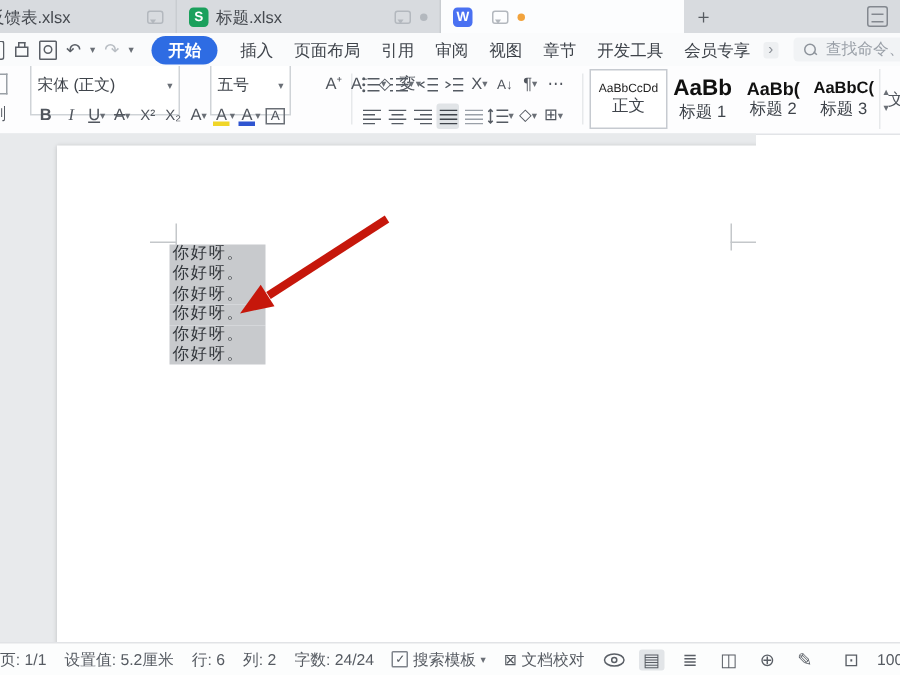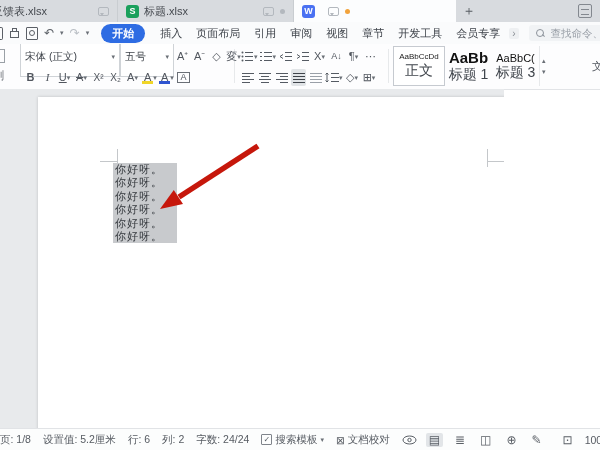--- a/index.html
+++ b/index.html
@@ -48,36 +48,36 @@
              font-family:"Liberation Sans",sans-serif}
   .searchbox input::placeholder{color:#9aa0a8}
   .lens{width:6px;height:6px;border:1px solid #8d939b;border-radius:50%;position:relative;flex:0 0 auto}
   .lens::after{content:"";position:absolute;left:5px;top:5px;width:3px;height:1px;background:#8d939b;transform:rotate(45deg)}
   
   .ribbon{position:absolute;left:0;top:44px;width:600px;height:45px;background:#fdfdfe;
           border-bottom:1px solid #e2e4e7;overflow:hidden;font-size:11px;color:#51565e}
   .row1{position:absolute;left:0;top:3px;height:19px;display:flex;align-items:center}
   .row2{position:absolute;left:0;top:24px;height:19px;display:flex;align-items:center}
   .combo{border:1px solid #cfd3d7;background:#fff;height:15px;display:flex;align-items:center;
-         justify-content:space-between;font-size:10.5px;color:#3f444b;padding:12px 4px;margin-right:0}
+         justify-content:space-between;font-size:10.5px;color:#3f444b;padding:12px 4px;margin-right:20px}
   .ibtn{display:flex;align-items:center;justify-content:center;min-width:15px;height:17px;
         margin:0 1px;font-size:11px;line-height:1}
   .ibtn.active{background:#e1e4e7;border-radius:2px}
   .gdiv{width:1px;height:34px;background:#e7e9eb;position:absolute;top:5px}
   .underbar{display:inline-block;width:11px;height:3px;margin-top:-2px}
   .boxA{border:1px solid #6a6f76;padding:0 2px;font-size:9px}
   .svgi{display:block}
   .styles{position:absolute;left:393px;top:2px;height:40px;display:flex;align-items:stretch}
   .scell{width:47px;display:flex;flex-direction:column;align-items:center;justify-content:center;line-height:1.1}
-  .scell .nm{font-size:14px;color:#3f444b;margin-top:1px}
+  .scell .nm{font-size:11px;color:#3f444b;margin-top:1px}
   .scell.sel{border:1px solid #c6cad0;background:#fff;width:52px;box-sizing:border-box}
   .samp0{font-size:8px;color:#222}
   .samp1{font-size:15px;font-weight:bold;color:#111}
   .samp2{font-size:12px;font-weight:bold;color:#111}
-  .samp3{font-size:11px;font-weight:normal;color:#111}
+  .samp3{font-size:11px;font-weight:bold;color:#111}
   .sscroll{display:flex;flex-direction:column;justify-content:center;border-left:1px solid #e7e9eb;
            padding:0 2px;font-size:7px;color:#6a6f76;gap:3px}
   .overfl{position:absolute;left:592px;top:15px;font-size:11px;color:#51565e}
   .fmtclip{position:absolute;left:-7px;top:24px;font-size:11px;color:#51565e}
   .pasteclip{position:absolute;left:-6px;top:5px;width:10px;height:12px;border:1px solid #9aa0a6;border-left:none}
   
   .docarea{position:absolute;left:0;top:89px;width:504px;height:339px;background:#e8eaec;overflow:hidden}
   .page{position:absolute;left:38px;top:8px;width:519px;height:400px;background:#fff;
         box-shadow:0 0 3px rgba(0,0,0,.18)}
   .cmark{position:absolute;background:#c4c7ca}
@@ -299,20 +299,24 @@
   <div class="styles">
     <div class="scell sel">
       <span class="samp0">AaBbCcDd</span>
       <span class="nm">正文</span>
     </div>
     <div class="scell">
       <span class="samp1">AaBb</span>
       <span class="nm">标题 1</span>
     </div>
     <div class="scell">
+      <span class="samp2">AaBb(</span>
+      <span class="nm">标题 2</span>
+    </div>
+    <div class="scell">
       <span class="samp3">AaBbC(</span>
       <span class="nm">标题 3</span>
     </div>
     <div class="sscroll">
       <span>▴</span>
       <span>▾</span>
     </div>
   </div>
   <span class="overfl">文</span>
 </div>
@@ -333,21 +337,21 @@
     <div class="selline">你好呀。</div>
   </div>
 
   <svg class="arrow" width="122" height="84">
     <line x1="110" y1="9" x2="31" y2="60" stroke="#c6170b" stroke-width="5.5"></line>
     <polygon points="12,72 25.8,52.9 35,67.1" fill="#c6170b"></polygon>
   </svg>
 </div>
 
 <div class="statusbar">
-  <span class="clipL">页: 1/8</span>
+  <span class="clipL">页: 1/1</span>
   <span>设置值: 5.2厘米</span>
   <span>行: 6</span>
   <span>列: 2</span>
   <span>字数: 24/24</span>
   <span class="sbgrp">
     <span class="ckbox">✓</span>
     <span>搜索模板</span>
     <span class="tinycaret">▾</span>
   </span>
   <span class="sbgrp">

